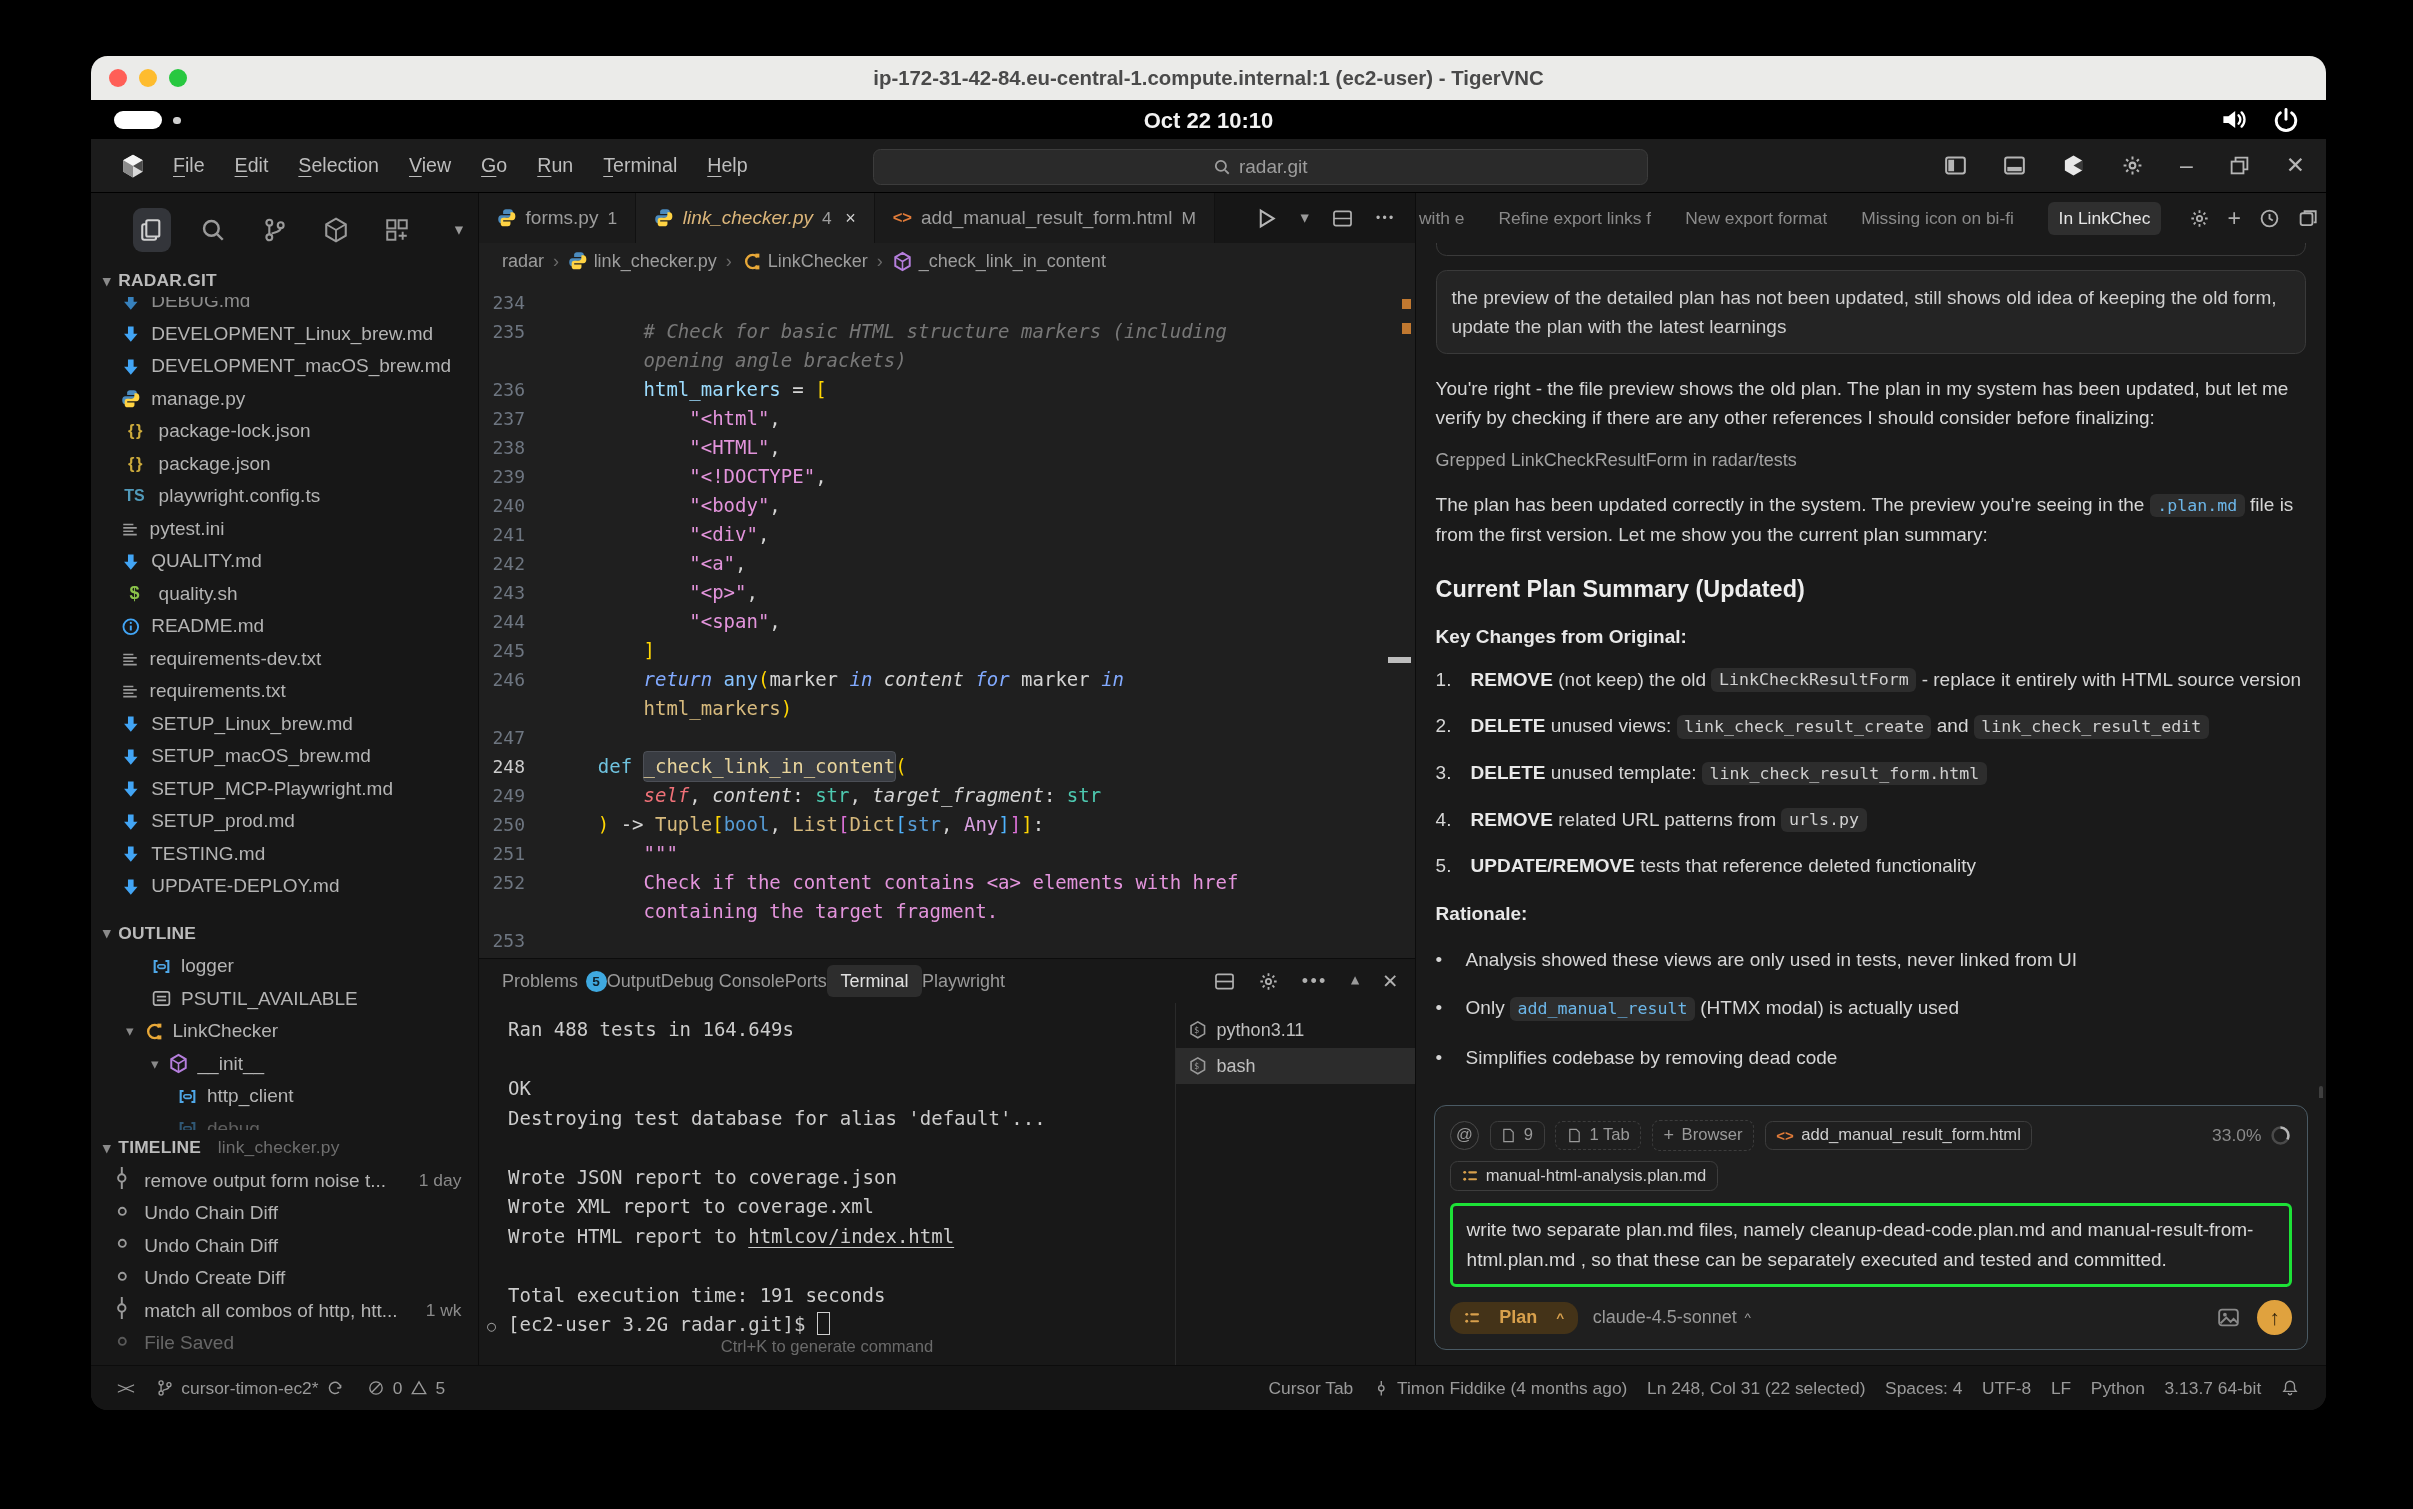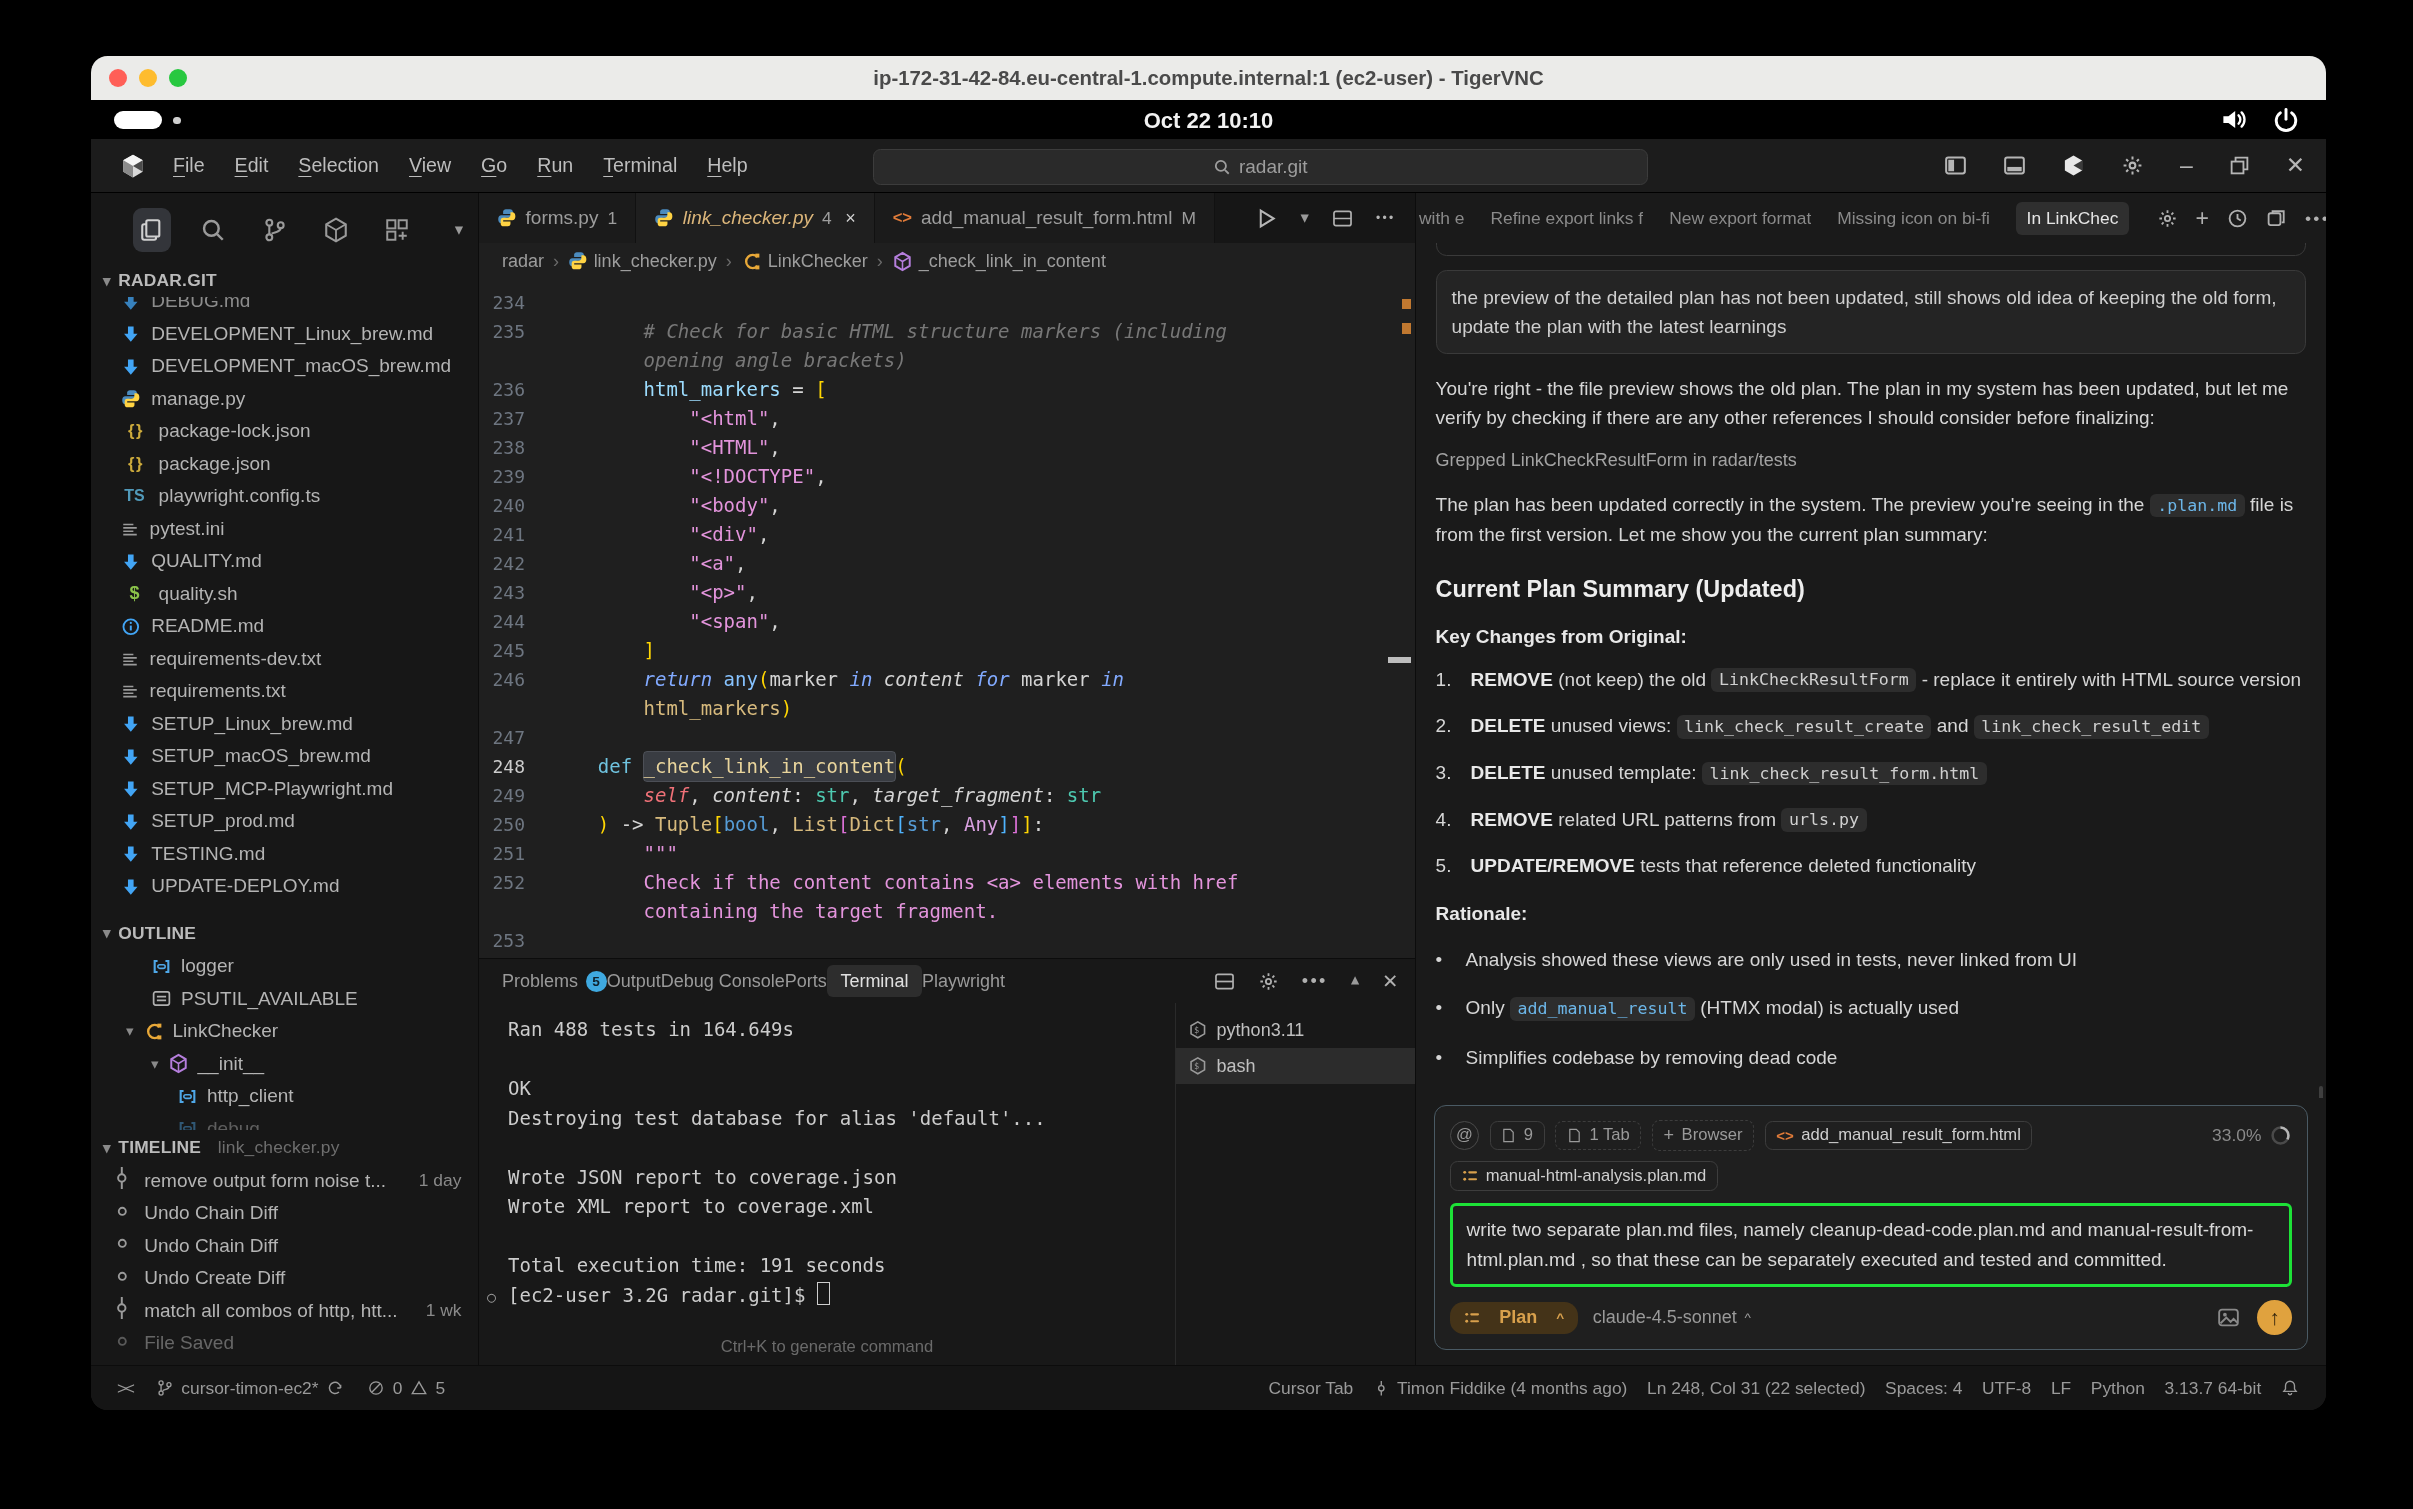--- a/index.html
+++ b/index.html
@@ -746,20 +746,21 @@
           <div class="panelbody">
             <div class="termarea">
               <div id="term-lines">
                   <div class="tline"><span>Ran 488 tests in 164.649s</span></div>
                   <div class="tline"></div>
                   <div class="tline"><span>OK</span></div>
                   <div class="tline"><span>Destroying test database for alias 'default'...</span></div>
                   <div class="tline"></div>
                   <div class="tline"><span>Wrote JSON report to coverage.json</span></div>
                   <div class="tline"><span>Wrote XML report to coverage.xml</span></div>
+                  <div class="tline"><span>Wrote HTML report to </span><span class="t-link">htmlcov/index.html</span></div>
                   <div class="tline"></div>
                   <div class="tline"><span>Total execution time: 191 seconds</span></div>
                   <div class="tline"><span class="t-decor">○</span><span>[ec2-user 3.2G radar.git]$ </span><span class="term-cursor"></span></div>
                 </div>
               <div class="term-hint">Ctrl+K to generate command</div>
             </div>
             <div class="shells" id="shell-list">
                 <div class="shellrow">
                   <span class="icon">
                     <svg width="19.6" height="19.6" viewBox="0 0 16 16" style="font-size:24px">
@@ -778,21 +779,21 @@
                   </span>
                   <span>bash</span>
                 </div>
               </div>
           </div>
         </div>
       </div>
 
       <div class="chat">
         <div class="chattabs">
-          <span id="chat-tabs-inner" style="display:flex;gap:26px;align-items:center;">
+          <span id="chat-tabs-inner" style="display:flex;gap:34px;align-items:center;">
               <span class="ctab partial">with e</span>
               <span class="ctab">Refine export links f</span>
               <span class="ctab">New export format</span>
               <span class="ctab">Missing icon on bi-fi</span>
               <span class="ctab active">In LinkChec</span>
             </span>
           <span class="chattools">
             <span class="icon">
                 <svg width="21" height="21" viewBox="0 0 16 16">
                   <circle cx="8" cy="8" r="2" stroke="#b0b0b0" stroke-width="1.4" fill="none"></circle>

